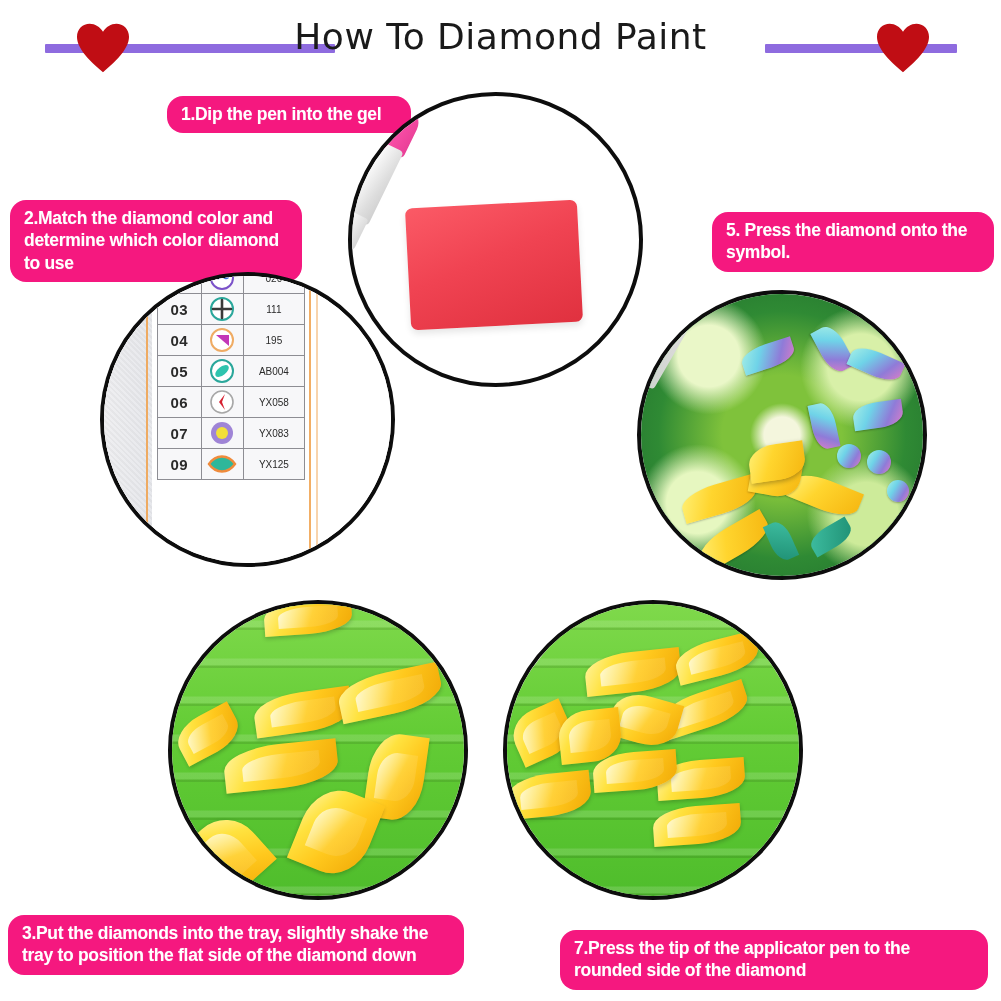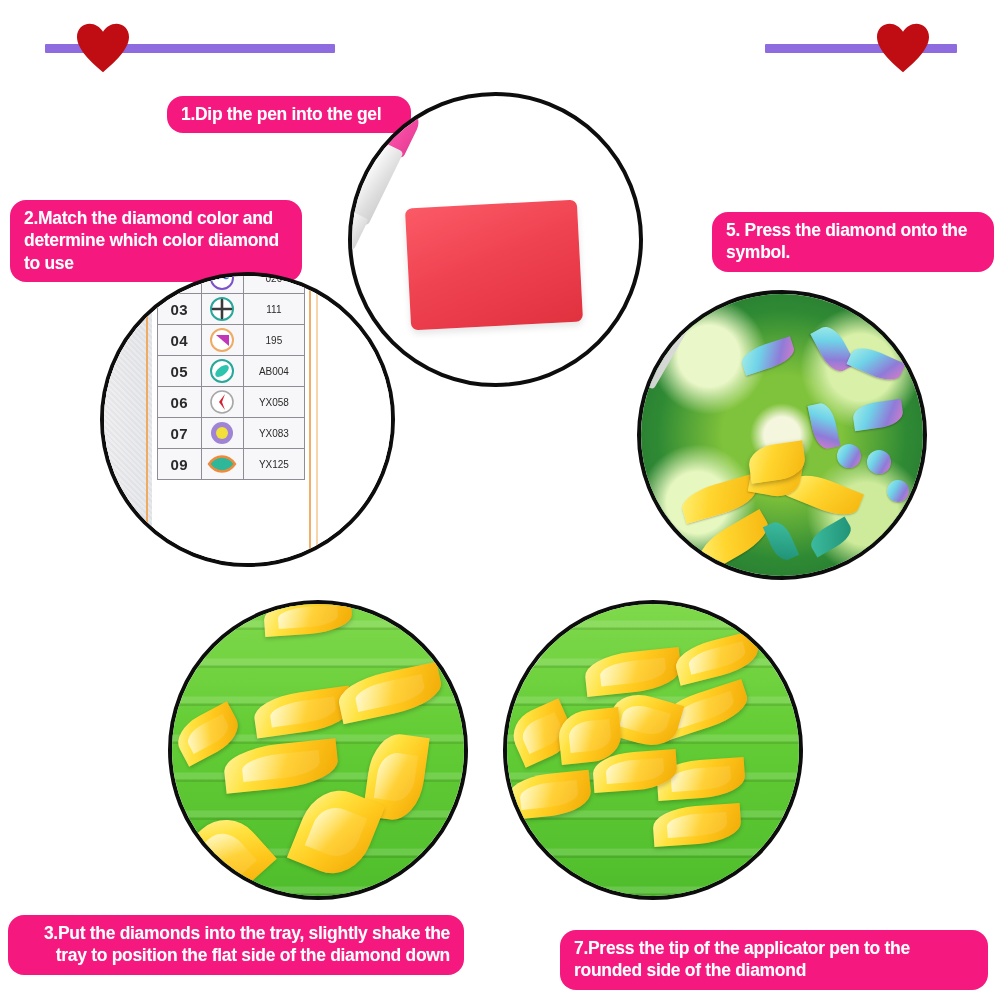--- a/index.html
+++ b/index.html
@@ -67,21 +67,21 @@
     font-size: 17.5px;
     line-height: 1.28;
     padding: 7px 14px 8px 14px;
     box-sizing: border-box;
     letter-spacing: -0.3px;
     text-shadow: 0 0 1px rgba(255,255,255,0.25);
   }
   .callout.c1 { left: 167px; top: 96px;  width: 244px; }
   .callout.c2 { left: 10px;  top: 200px; width: 292px; }
   .callout.c5 { left: 712px; top: 212px; width: 282px; }
-  .callout.c3 { left: 8px;   top: 915px; width: 456px; text-align: right; }
+  .callout.c3 { left: 8px;   top: 915px; width: 456px; }
   .callout.c4 { left: 560px; top: 930px; width: 428px; }
 
   
   .photo {
     position: absolute;
     border-radius: 50%;
     border: 4px solid #0d0d0d;
     box-sizing: border-box;
     overflow: hidden;
     background: #ffffff;
@@ -268,20 +268,21 @@
       <svg viewBox="0 0 32 30" xmlns="http://www.w3.org/2000/svg">
         <path d="M16 29 C4 19 1 13 1 8.5 C1 4 4.4 1 8.3 1 C11.4 1 14.2 2.8 16 5.6 C17.8 2.8 20.6 1 23.7 1 C27.6 1 31 4 31 8.5 C31 13 28 19 16 29 Z" fill="#c00d14"></path>
       </svg>
     </div>
     <div class="heart right">
       <svg viewBox="0 0 32 30" xmlns="http://www.w3.org/2000/svg">
         <path d="M16 29 C4 19 1 13 1 8.5 C1 4 4.4 1 8.3 1 C11.4 1 14.2 2.8 16 5.6 C17.8 2.8 20.6 1 23.7 1 C27.6 1 31 4 31 8.5 C31 13 28 19 16 29 Z" fill="#c00d14"></path>
       </svg>
     </div>
 
+    <div class="page-title">How To Diamond Paint</div>
   </div>
 
   <div class="callout c1">1.Dip the pen into the gel</div>
 
   <div class="photo p1">
     <div class="inner">
       <div class="gel-pad"></div>
       <div class="pen1">
         <div class="cap"></div>
         <div class="barrel"></div>

